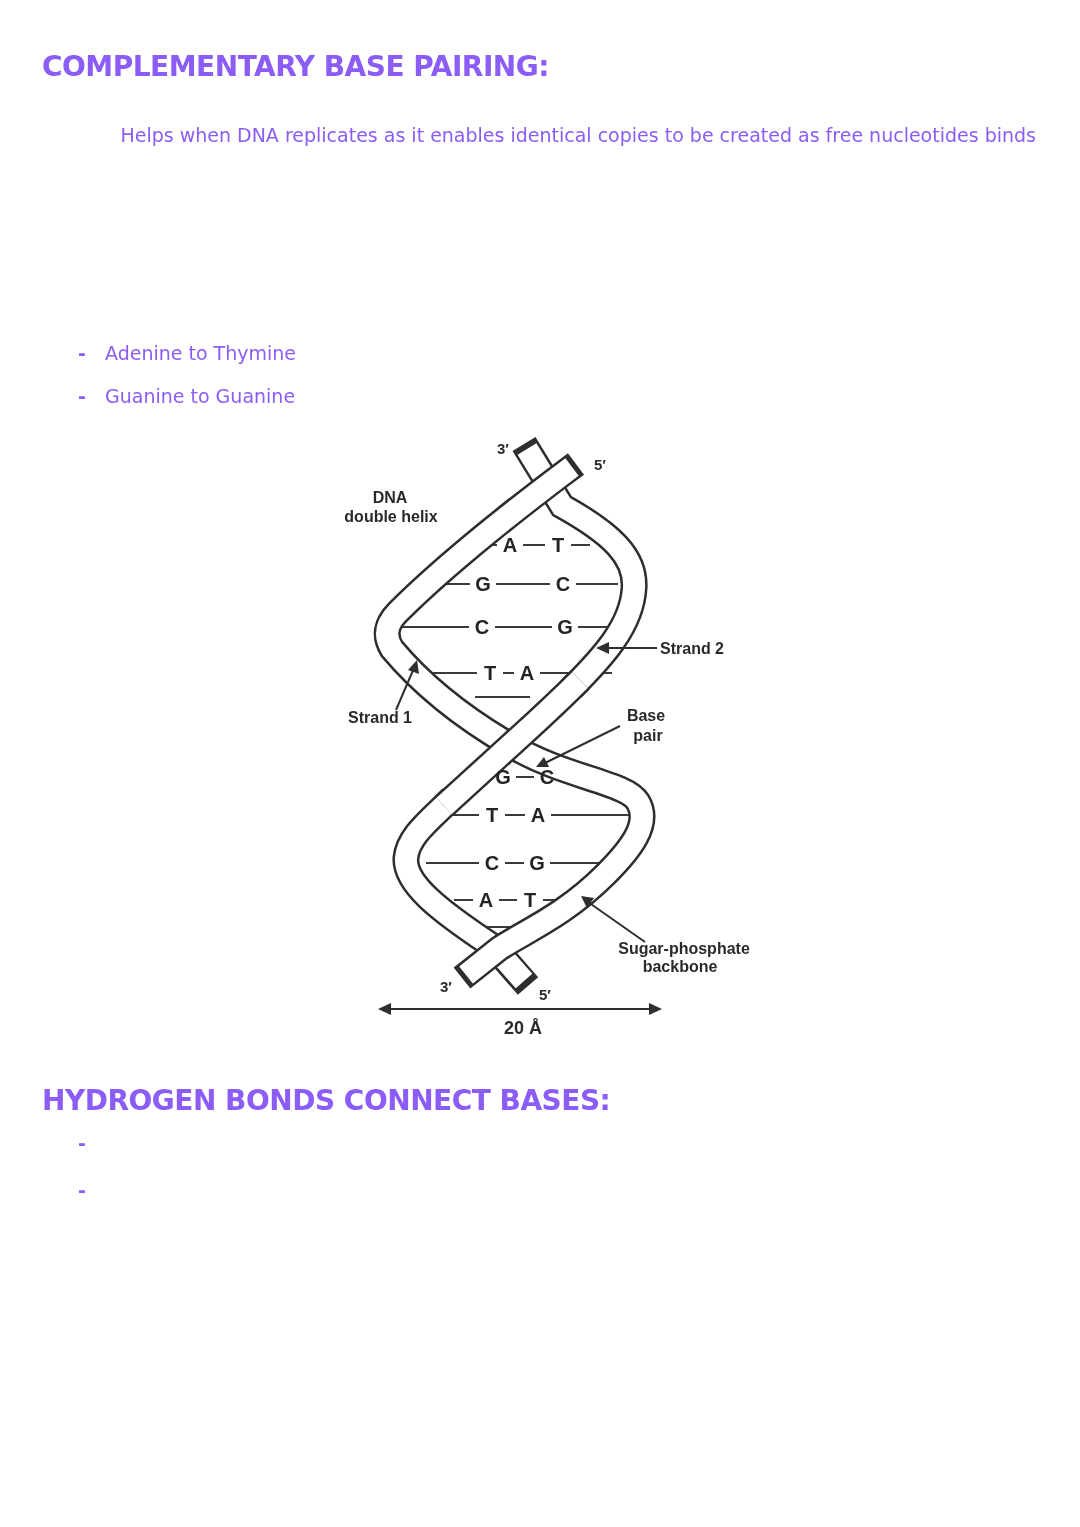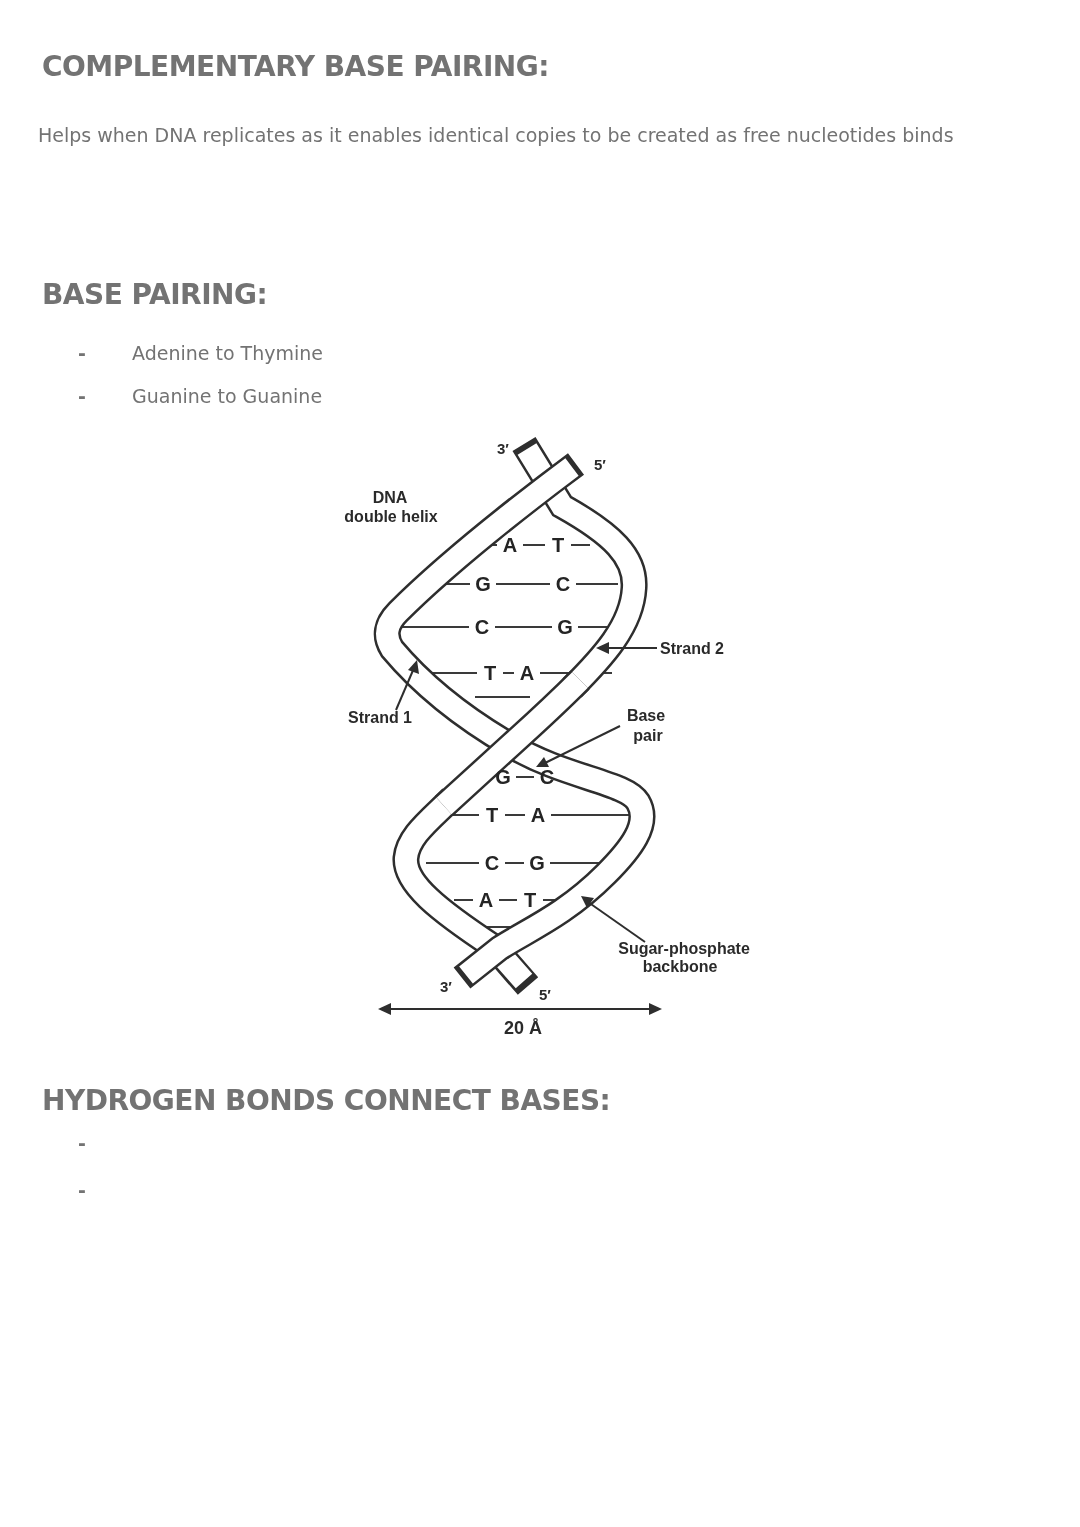--- a/index.html
+++ b/index.html
@@ -2,44 +2,45 @@
 <html><head>
 <meta charset="utf-8">
 <style>
   * { margin:0; padding:0; box-sizing:border-box; }
   html,body { background:#ffffff; }
   .page {
     position:relative;
     width:1080px; height:1527px;
     background:#ffffff;
     font-family:"DejaVu Sans", sans-serif;
-    color:#737373;
+    color:#8b5cf6;
     overflow:hidden;
   }
   .heading {
     position:absolute;
     left:42px;
     font-size:28px;
     font-weight:700;
     letter-spacing:-0.5px;
     white-space:nowrap;
   }
   .para {
     position:absolute;
-    left:38px;
+    left:31px;
     width:1005px;
     font-size:19px;
     line-height:42px;
+    text-align:right;
   }
   .bullets { position:absolute; left:78px; }
   .bullet-row { display:flex; align-items:flex-start; }
   .bullets.tight .bullet-row { height:43px; }
   .bullets.wide .bullet-row { height:47px; }
   .bullet-dash { width:27px; font-size:19px; font-weight:700; }
-  .bullet-text { font-size:19px; white-space:nowrap;margin-left:27px; }
+  .bullet-text { font-size:19px; white-space:nowrap; }
   .diagram {
     position:absolute;
     left:320px; top:430px;
     width:470px; height:612px;
   }
   .rb-o { fill:none; stroke:#2e2e2e; stroke-width:27; stroke-linecap:butt; }
   .rb-i { fill:none; stroke:#ffffff; stroke-width:22; stroke-linecap:butt; }
   .rung { stroke:#3a3a3a; stroke-width:2; }
   .arrow-line { stroke:#2e2e2e; stroke-width:2; fill:none; }
   .arrow-head { fill:#2e2e2e; stroke:none; }
@@ -63,21 +64,20 @@
 <body>
 
 <div class="page">
 
   <div class="heading" style="top:50px;">COMPLEMENTARY BASE PAIRING:</div>
 
   <div class="para" style="top:114px;">
     <div>Helps when DNA replicates as it enables identical copies to be created as free nucleotides binds</div>
   </div>
 
-  <div class="heading" style="top:278px;">BASE PAIRING:</div>
 
   <div class="bullets tight" style="top:342px;">
     <div class="bullet-row">
       <span class="bullet-dash">-</span>
       <span class="bullet-text">Adenine to Thymine</span>
     </div>
     <div class="bullet-row">
       <span class="bullet-dash">-</span>
       <span class="bullet-text">Guanine to Guanine</span>
     </div>

